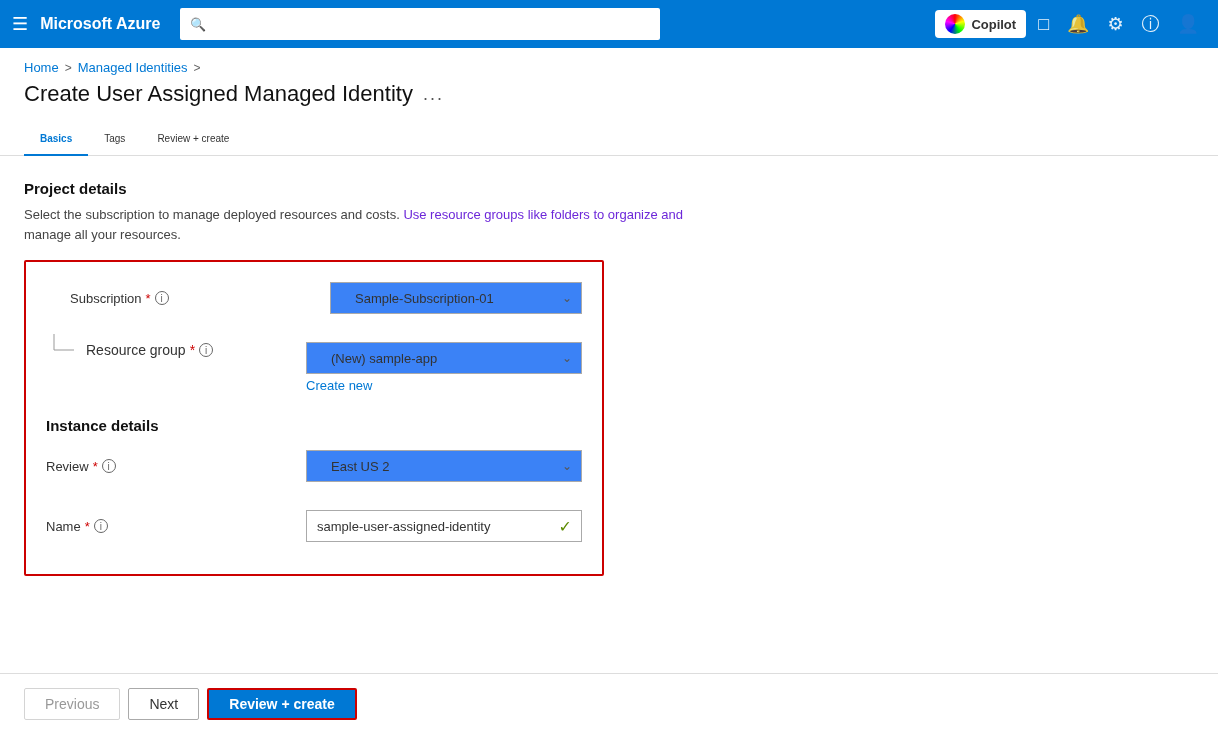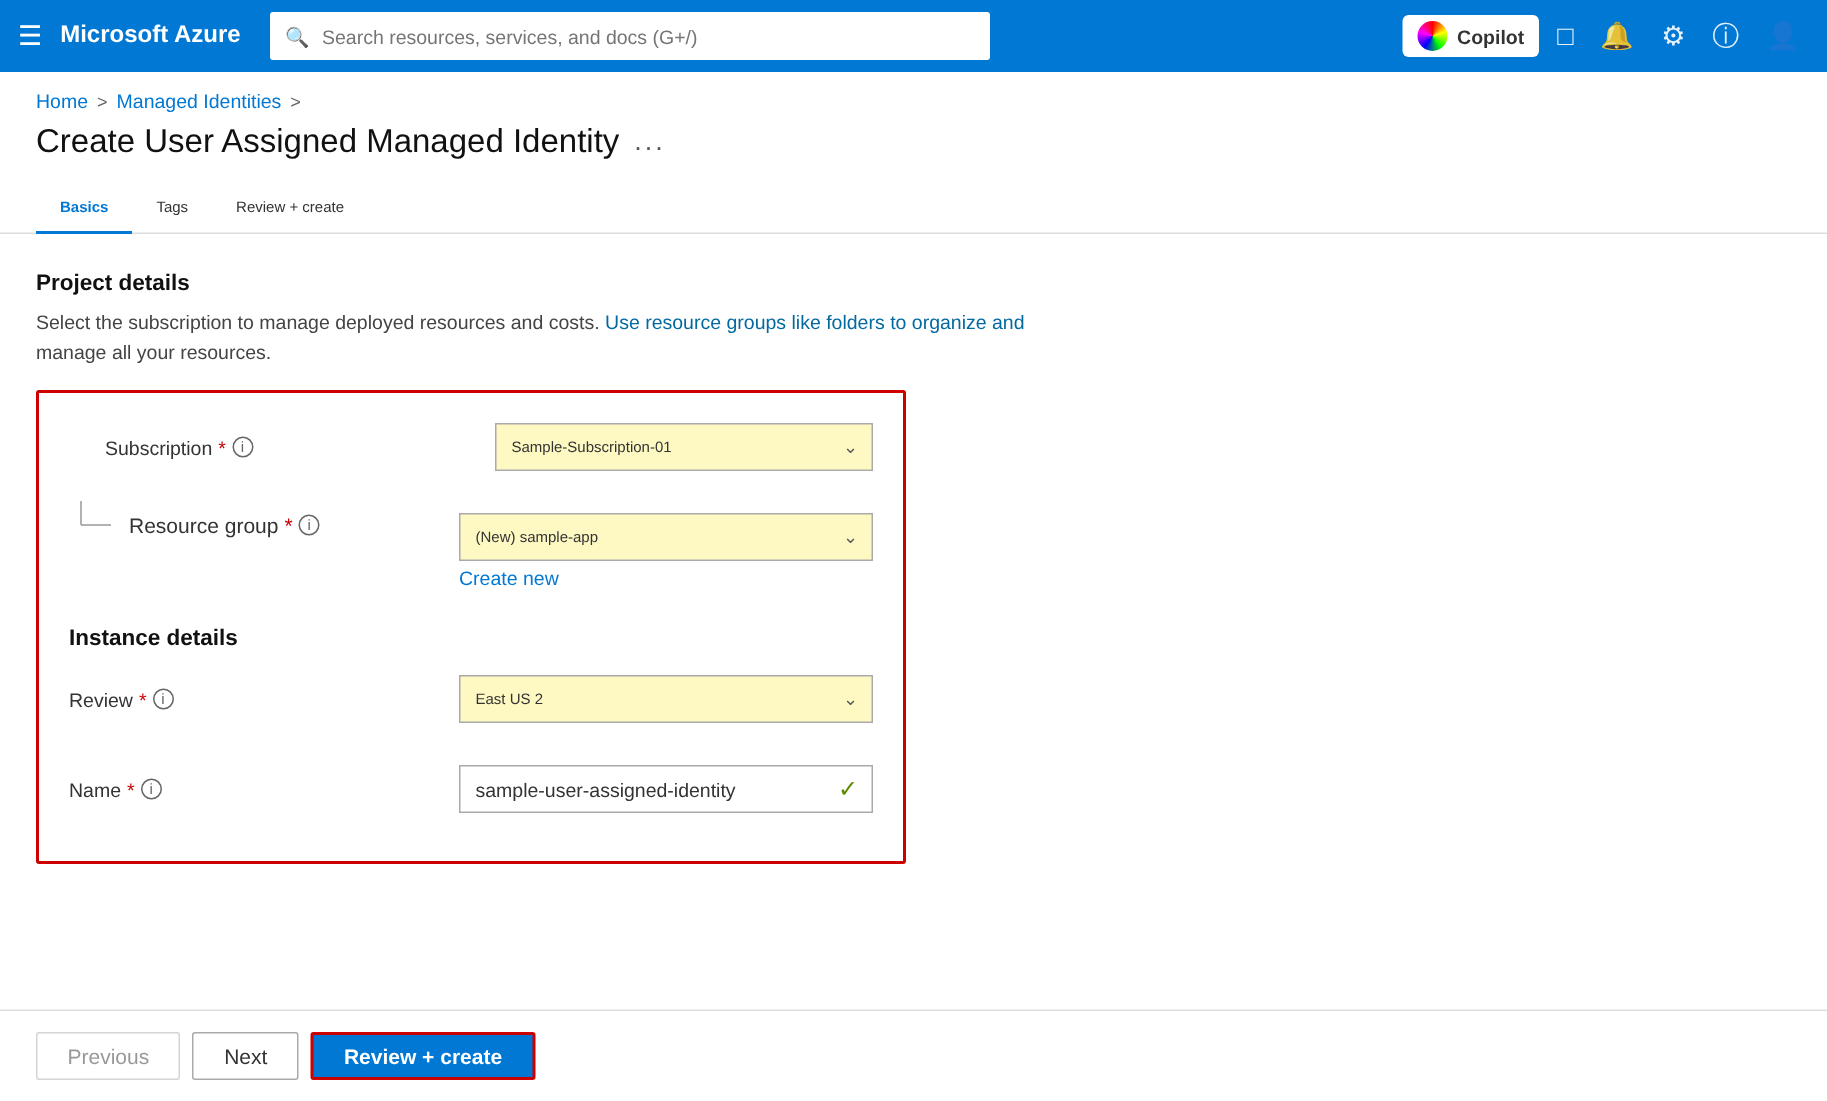--- a/index.html
+++ b/index.html
@@ -137,21 +137,21 @@
       margin-bottom: 8px;
     }
 
     .section-desc {
       font-size: 13px;
       color: #444;
       margin-bottom: 16px;
       line-height: 1.5;
       max-width: 820px;
     }
-    .section-desc a { color: #0369a1; text-decoration: none; }
+    .section-desc a { color: #6d28d9; text-decoration: none; }
 
     
     .red-box {
       border: 2px solid #c00;
       border-radius: 2px;
       padding: 20px 20px;
       max-width: 580px;
       display: flex;
       flex-direction: column;
       gap: 16px;
@@ -171,24 +171,24 @@
     }
 
     .select-wrapper {
       position: relative;
       width: 100%;
     }
     .select-wrapper select {
       width: 100%;
       height: 32px;
       border: 1px solid #aaa;
-      padding: 0 32px 0 10px;
-      font-size: 10px;
-      color: #333;
-      background: #fef9c3;
+      padding: 0 32px 0 24px;
+      font-size: 13px;
+      color: #333;
+      background: #3b82f6;
       appearance: none;
       cursor: pointer;
       outline: none;
       border-radius: 0;
     }
     .select-arrow {
       position: absolute;
       right: 10px;
       top: 50%;
       transform: translateY(-50%);
@@ -280,21 +280,20 @@
     }
   </style>
 </head>
 <body>
 
 <div class="top-nav">
   <span class="hamburger">☰</span>
   <span class="azure-logo">Microsoft Azure</span>
   <div class="search-bar">
     <span style="color:#666;">🔍</span>
-    <input type="text" placeholder="Search resources, services, and docs (G+/)" style="">
   </div>
   <div class="nav-right">
     <button class="copilot-btn">
       <div class="copilot-orb"></div>
       <span>Copilot</span>
     </button>
     <span class="nav-icon">□</span>
     <span class="nav-icon">🔔</span>
     <span class="nav-icon">⚙</span>
     <span class="nav-icon">ⓘ</span>

